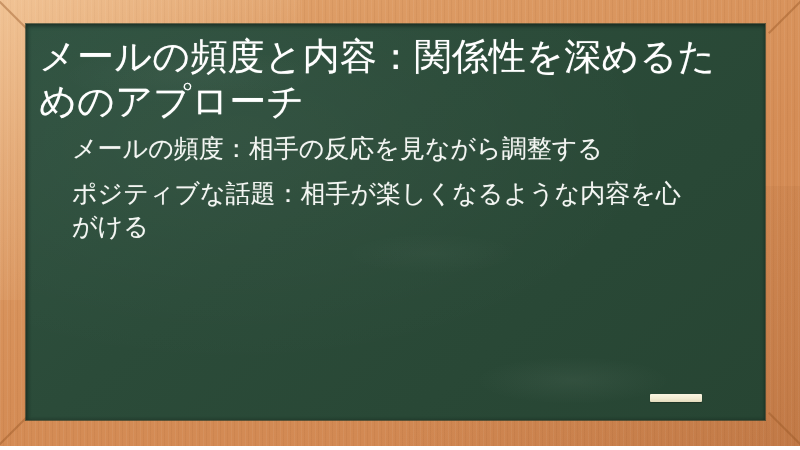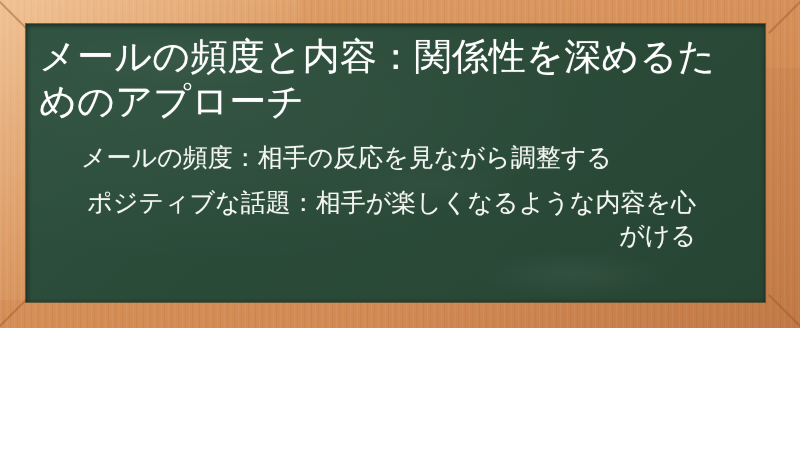--- a/index.html
+++ b/index.html
@@ -7,21 +7,21 @@
     padding: 0;
     background: #ffffff;
   }
   body {
     font-family: "Liberation Sans", "DejaVu Sans", sans-serif;
   }
 
   #slide {
     position: relative;
     width: 800px;
-    height: 328px;
+    height: 446px;
     overflow: hidden;
     background: #ec4899;
   }
 
   
   .frame {
     position: absolute;
     inset: 0;
     background:
       
@@ -103,33 +103,33 @@
     line-height: 1.22;
     font-weight: 400;
     letter-spacing: 0.2px;
     margin: 0 0 6px 0;
     padding-left: 1px;
     text-shadow: 0 0 1px rgba(255,255,255,0.45);
   }
 
   .bullets {
     list-style: none;
-    margin: 17px;
+    margin: 8px;
     padding: 0 0 0 26px;
   }
   .bullet {
     color: #f4f6f3;
     font-size: 25px;
     line-height: 1.34;
     font-weight: 400;
     margin: 0 0 11px 0;
     padding-right: 18px;
     text-shadow: 0 0 1px rgba(255,255,255,0.35);
   }
-  .bullet:last-child { margin-bottom: 0; text-align: right; }
+  .bullet:last-child { margin-bottom: 0; }
 
   
   .chalk {
     position: absolute;
     left: 650px;
     top: 394px;
     width: 52px;
     height: 8px;
     border-radius: 1px;
     background: linear-gradient(180deg, #fbf6e2 0%, #f2ecd3 55%, #e4dcbd 100%);

